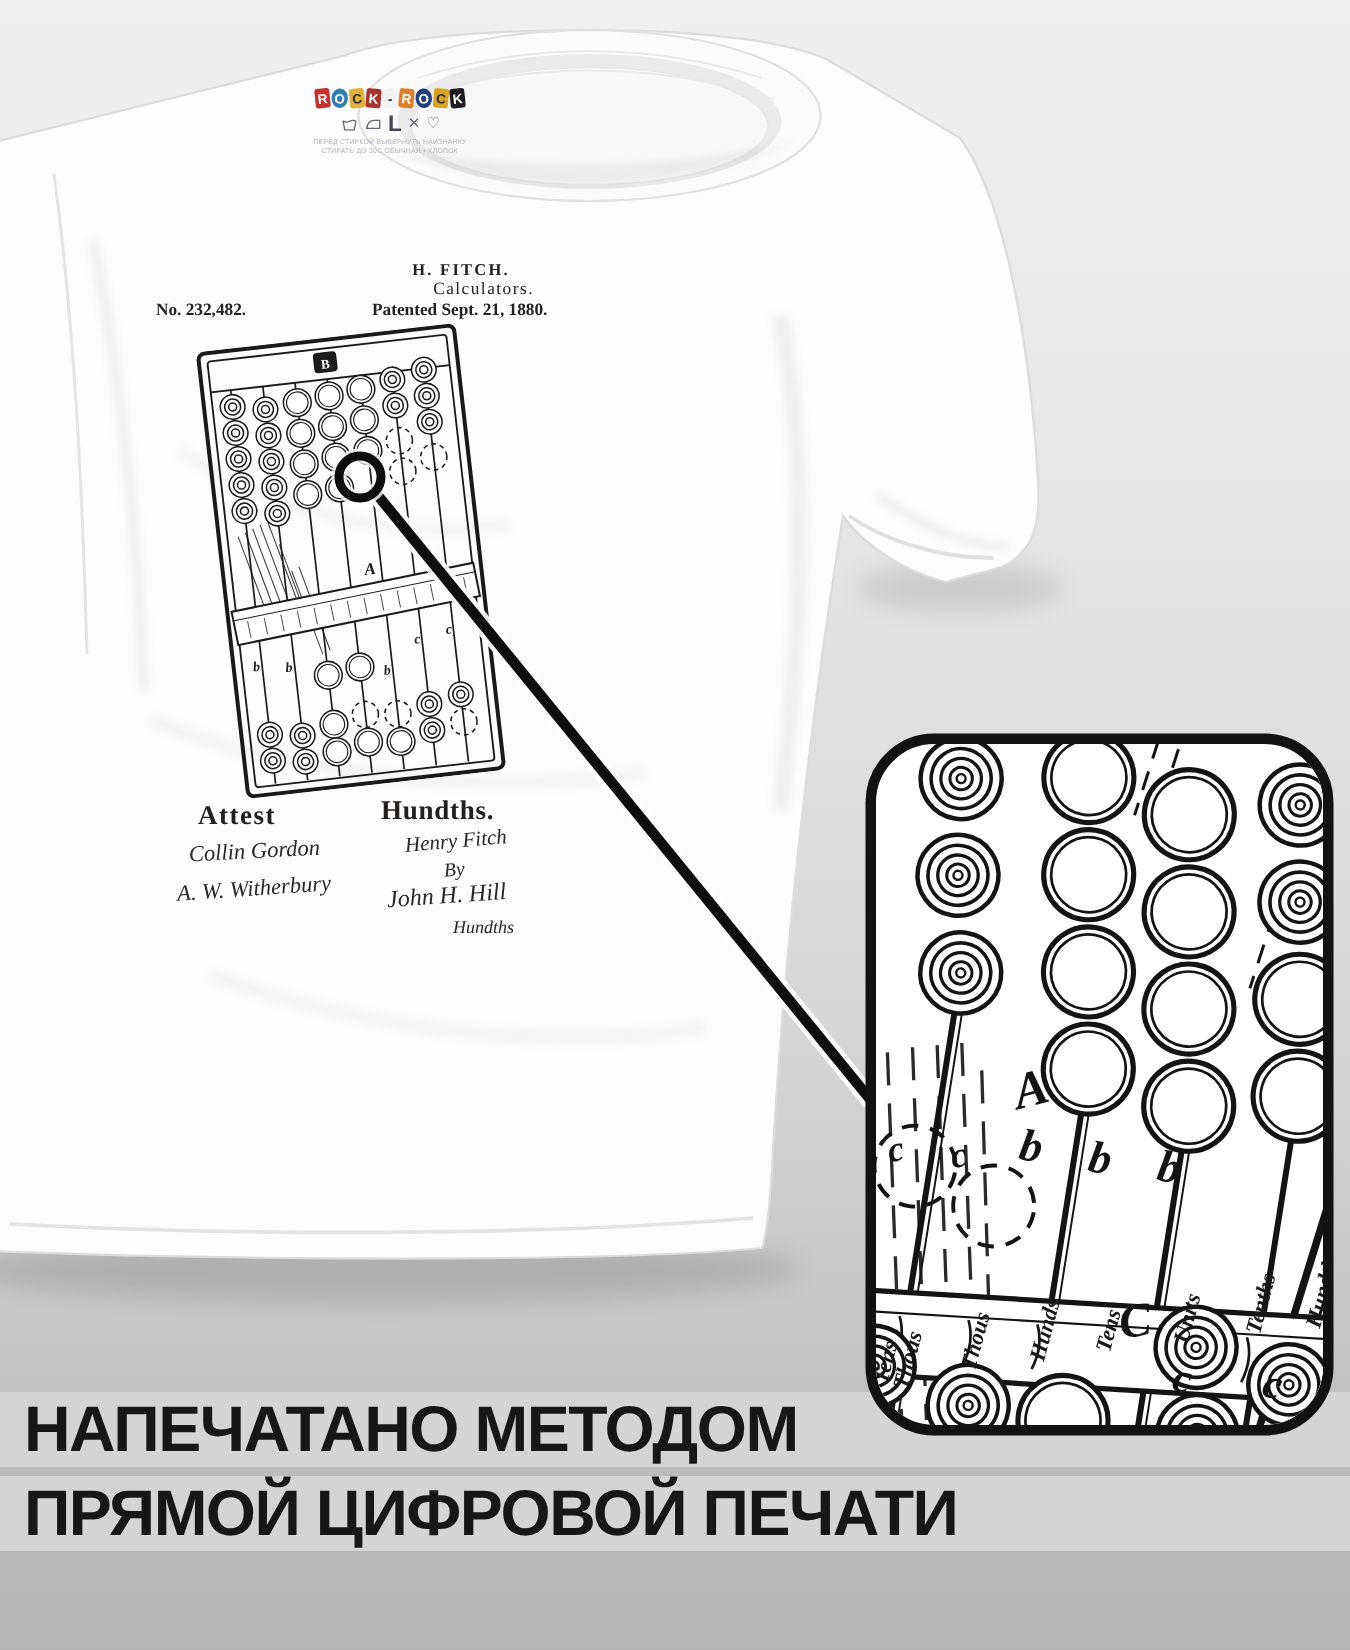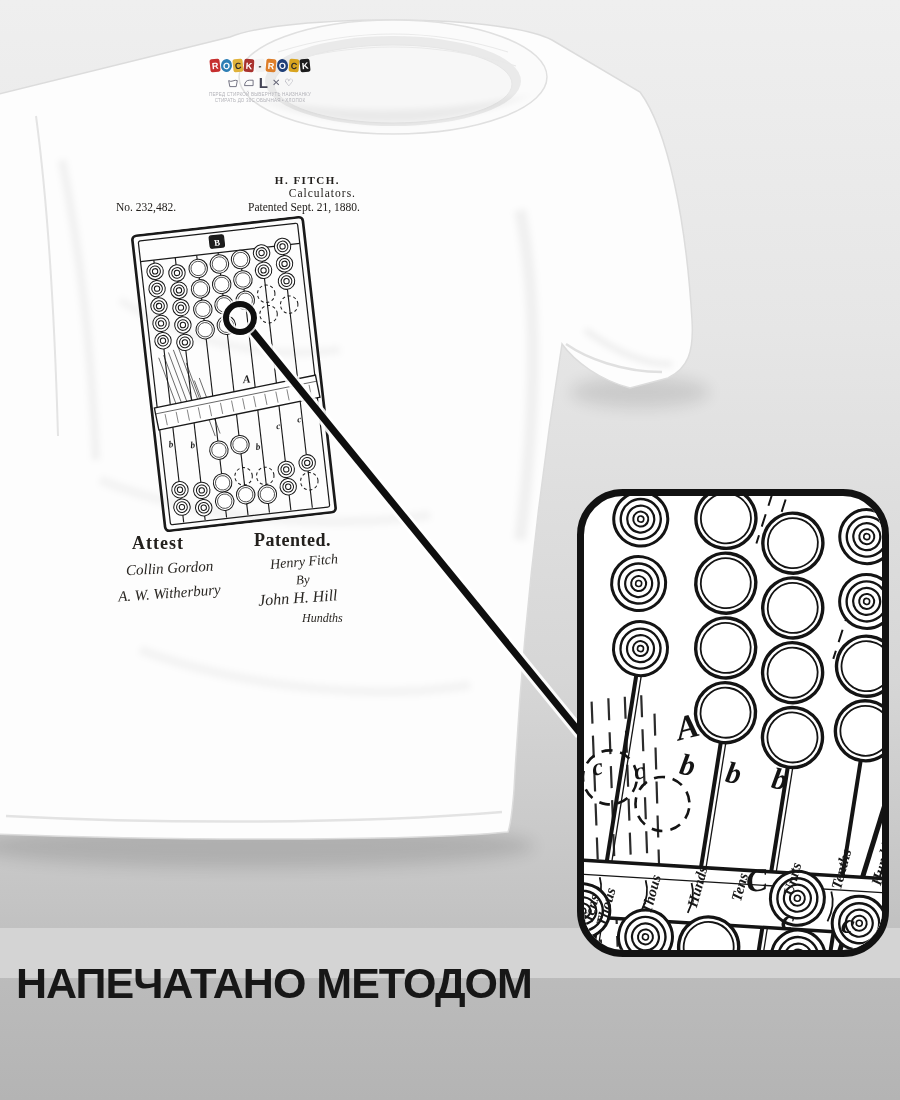--- a/index.html
+++ b/index.html
@@ -44,21 +44,21 @@
   .glyph{position:absolute;font-family:"Liberation Serif","DejaVu Serif",serif;
     font-style:italic;font-weight:bold;color:#141414;z-index:3;}
   .band-label{position:absolute;font-family:"Liberation Serif","DejaVu Serif",serif;
     font-style:italic;font-size:15px;font-weight:bold;color:#181818;line-height:14px;
     white-space:pre-line;transform:rotate(-75deg);transform-origin:0 50%;z-index:3;}
 
   
   .footer-strip{left:0;width:900px;height:50px;background:#d4d4d4;z-index:2;}
   .footer-strip span{display:block;margin-left:16px;font-size:43px;font-weight:bold;
     letter-spacing:-1px;line-height:50px;color:#171717;
-    font-family:"Liberation Sans","DejaVu Sans",sans-serif;margin-top:30px;}
+    font-family:"Liberation Sans","DejaVu Sans",sans-serif;}
   #strip1{top:928px;}
   #strip2{top:984px;}
 </style>
 </head>
 <body>
 
 <div class="stage">
 
   <svg id="shirt-svg" width="900" height="1100" viewBox="0 0 900 1100">
     <defs>
@@ -132,25 +132,25 @@
       <span class="size-letter">L</span>
       <span class="care-glyph">✕</span>
       <span class="care-glyph">♡</span>
     </div>
     <div class="care-text">ПЕРЕД СТИРКОЙ ВЫВЕРНУТЬ НАИЗНАНКУ</div>
     <div class="care-text" style="margin-top:0;">СТИРАТЬ ДО 30С ОБЫЧНАЯ • ХЛОПОК</div>
   </div>
 
   <div class="print-text pt-center" style="left:140px;top:174px;width:200px;font-size:11px;font-weight:bold;letter-spacing:1.5px;">H. FITCH.</div>
   <div class="print-text pt-center" style="left:156px;top:187px;width:200px;font-size:11.5px;letter-spacing:1px;">Calculators.</div>
-  <div class="print-text" style="left:116px;top:201px;font-size:11.5px;font-weight:normal;">No. 232,482.</div>
-  <div class="print-text" style="left:248px;top:201px;font-size:11.5px;font-weight:normal;">Patented Sept. 21, 1880.</div>
+  <div class="print-text" style="left:104px;top:201px;font-size:11.5px;font-weight:bold;">No. 232,482.</div>
+  <div class="print-text" style="left:248px;top:201px;font-size:11.5px;font-weight:bold;">Patented Sept. 21, 1880.</div>
 
   <div class="print-text" style="left:132px;top:533px;font-size:18px;font-weight:bold;letter-spacing:1px;">Attest</div>
-  <div class="print-text" style="left:254px;top:530px;font-size:18px;font-weight:bold;letter-spacing:.5px;">Patented.</div>
+  <div class="print-text" style="left:254px;top:530px;font-size:18px;font-weight:bold;letter-spacing:.5px;">Hundths.</div>
   <div class="print-text sig" style="left:126px;top:560px;font-size:15px;transform:rotate(-3deg);">Collin Gordon</div>
   <div class="print-text sig" style="left:118px;top:585px;font-size:15px;transform:rotate(-4deg);">A. W. Witherbury</div>
   <div class="print-text sig" style="left:270px;top:554px;font-size:14px;transform:rotate(-5deg);">Henry Fitch</div>
   <div class="print-text sig" style="left:296px;top:572px;font-size:13px;transform:rotate(-5deg);">By</div>
   <div class="print-text sig" style="left:258px;top:589px;font-size:16px;transform:rotate(-4deg);">John H. Hill</div>
   <div class="print-text sig" style="left:302px;top:611px;font-size:12px;">Hundths</div>
 
   <div class="abs" id="abacus-wrap">
     <svg width="182" height="300" viewBox="0 0 170 292">
       <defs>
@@ -397,14 +397,17 @@
     <span class="band-label" style="left:108px;top:404px;">Hunds</span>
     <span class="band-label" style="left:152px;top:398px;">Tens</span>
     <span class="band-label" style="left:204px;top:392px;">Units</span>
     <span class="band-label" style="left:252px;top:386px;">Tenths</span>
     <span class="band-label" style="left:292px;top:382px;">Hundths</span>
   </div>
 
   <div class="abs footer-strip" id="strip1">
     <span>НАПЕЧАТАНО МЕТОДОМ</span>
   </div>
+  <div class="abs footer-strip" id="strip2">
+    <span>ПРЯМОЙ ЦИФРОВОЙ ПЕЧАТИ</span>
+  </div>
 
 </div>
 
 </body></html>

